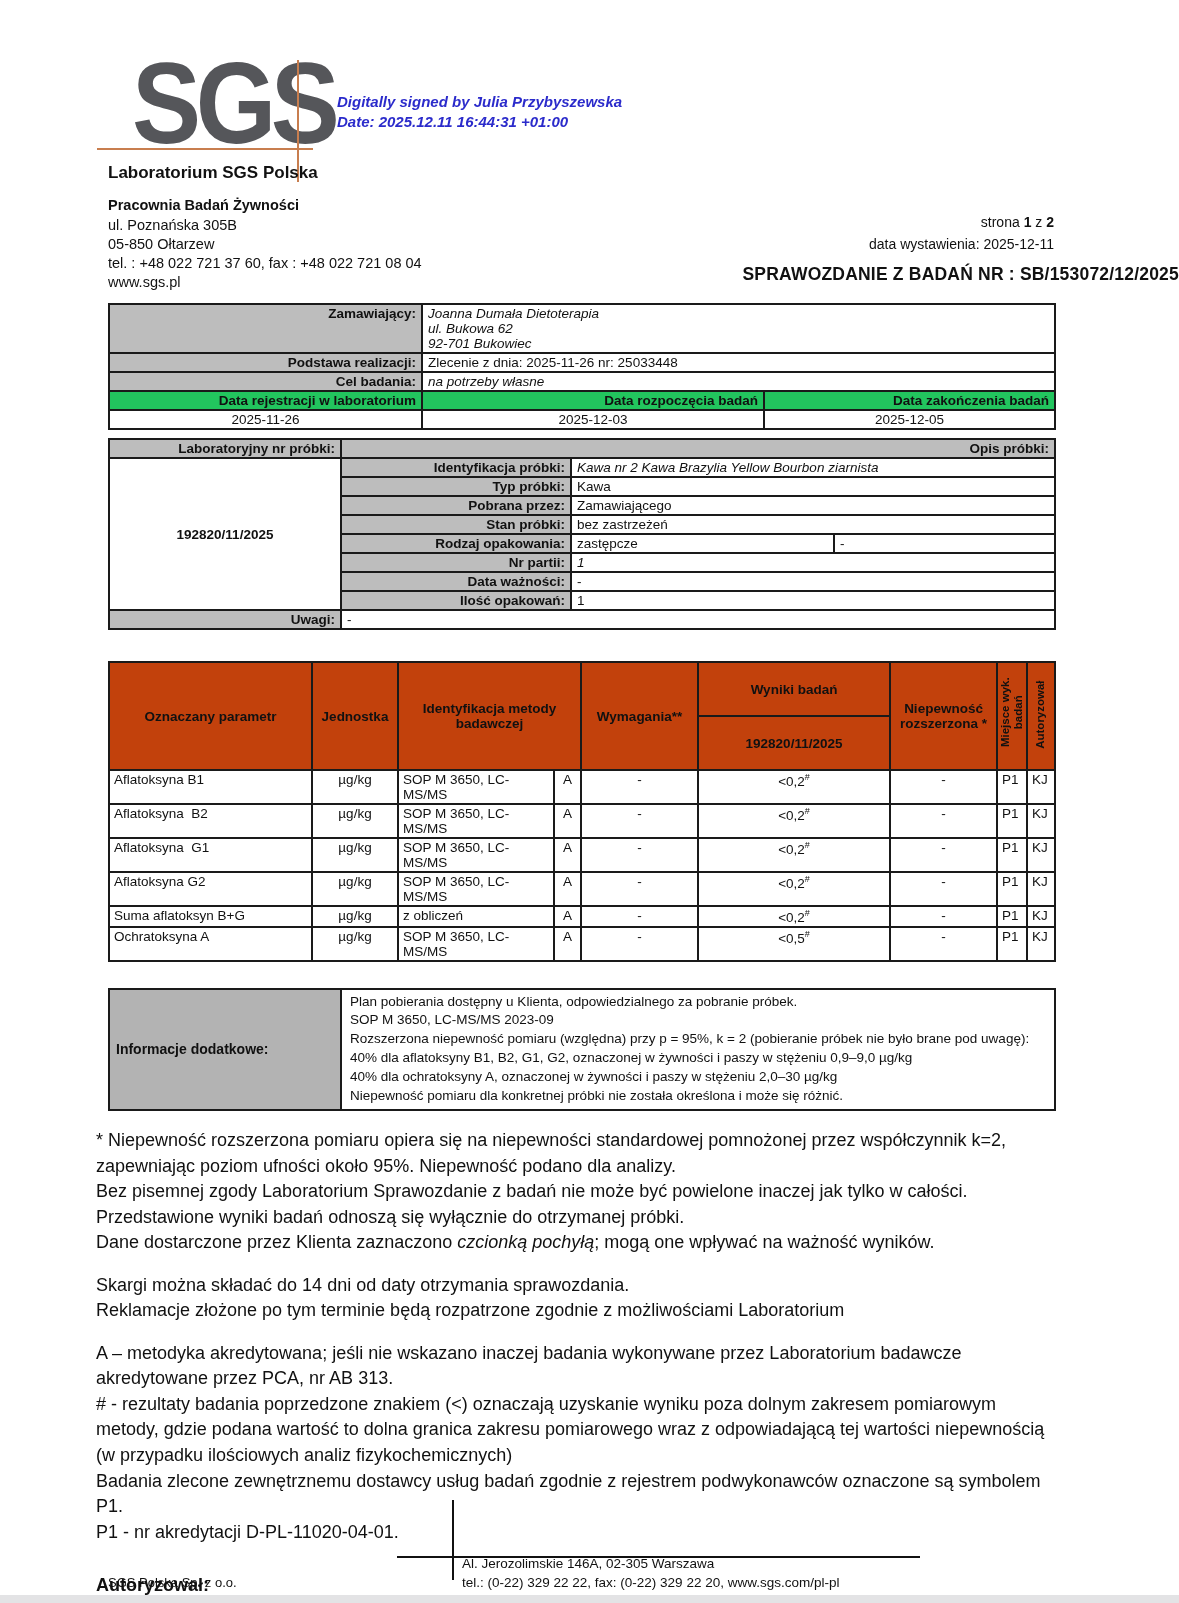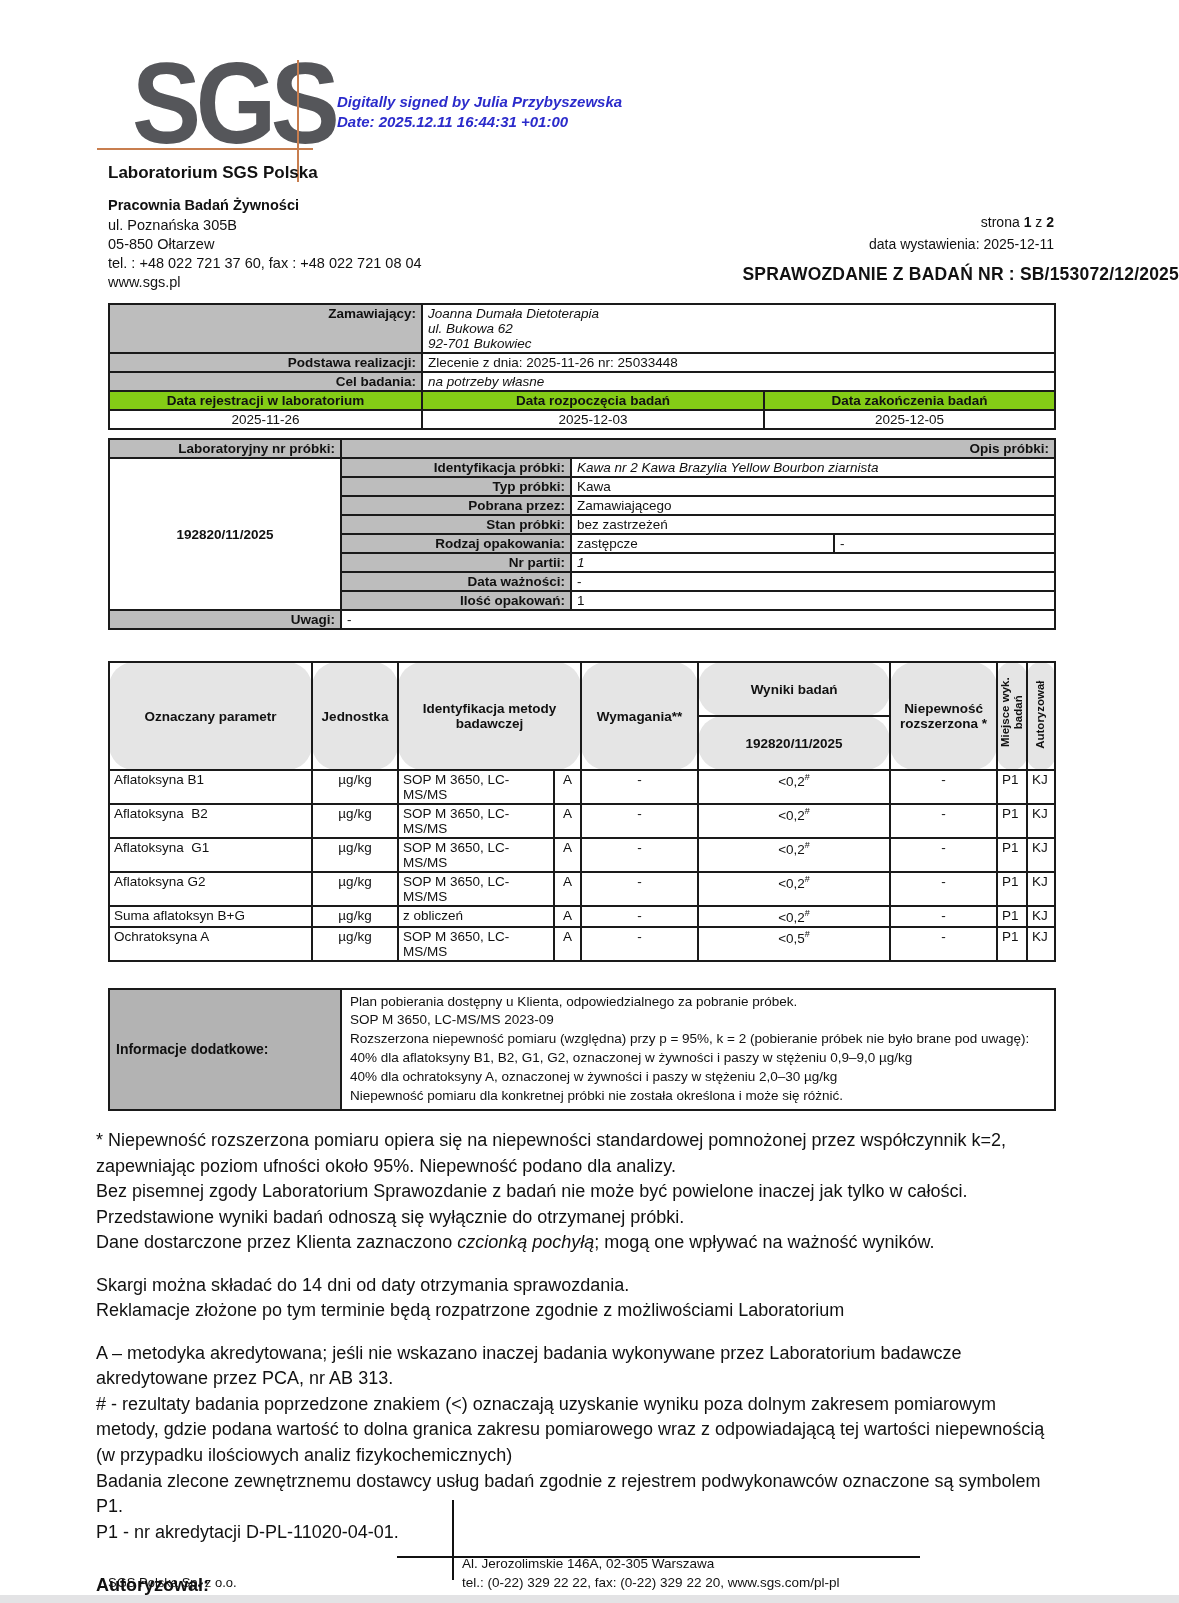--- a/index.html
+++ b/index.html
@@ -24,24 +24,24 @@
   
   .main{position:absolute;left:108px;top:303px;width:808px;}
   table{border-collapse:collapse;table-layout:fixed;width:946px;}
   td,th{border:2px solid #1a1a1a;font-size:13.5px;padding:1px 5px;vertical-align:top;
     overflow:hidden;text-align:left;font-weight:normal;}
   .lbl{background:#bdbdbd;font-weight:bold;text-align:right;}
   .lbl-left{background:#bdbdbd;font-weight:bold;text-align:right;}
   .ctr{text-align:center;}
   .i{font-style:italic;}
   .gap8{height:8px;}.gap31{height:31px;}.gap26{height:26px;}
-  .datehead th{background:#84cc16;text-align:center;font-weight:bold;}
+  .datehead th{background:#22c55e;text-align:right;font-weight:bold;}
   .sampleno{text-align:center;vertical-align:middle;font-weight:bold;}
   
-  .res th{background:#e5e5e5;text-align:center;font-weight:bold;vertical-align:middle;border-radius:25px;}
+  .res th{background:#c2410c;text-align:center;font-weight:bold;vertical-align:middle;}
   .res .h1{height:50px;}
   .res .h2{height:50px;}
   .res td{padding:1px 4px;}
   .res .param{white-space:pre-wrap;}
   .vcell{position:relative;padding:0;}
   .vtext{position:absolute;top:50%;left:50%;width:96px;margin-left:-48px;margin-top:-17px;
     transform:rotate(-90deg);text-align:center;font-size:11.5px;line-height:1.15;font-weight:bold;}
   .vtext.one{margin-top:-8px;}
   sup{font-size:9px;}
   

